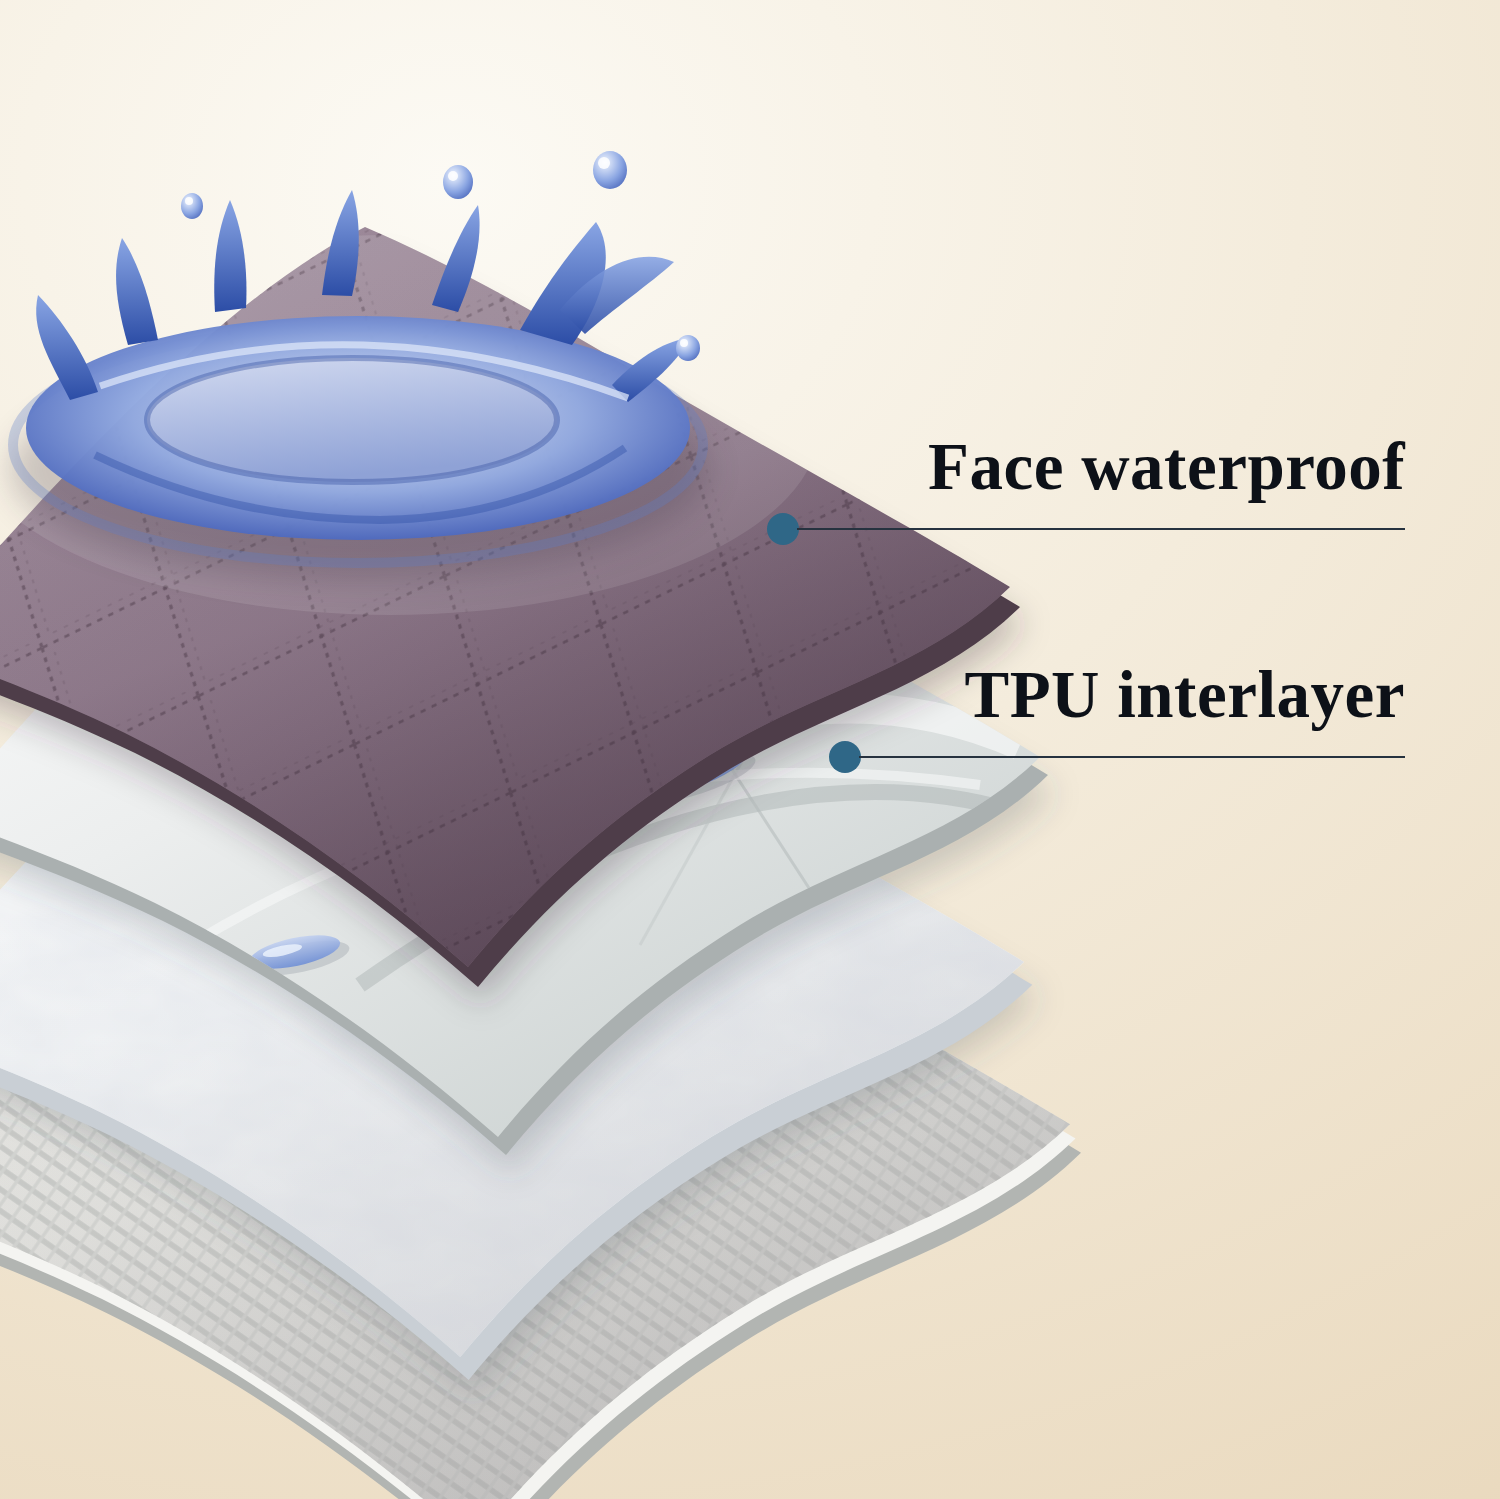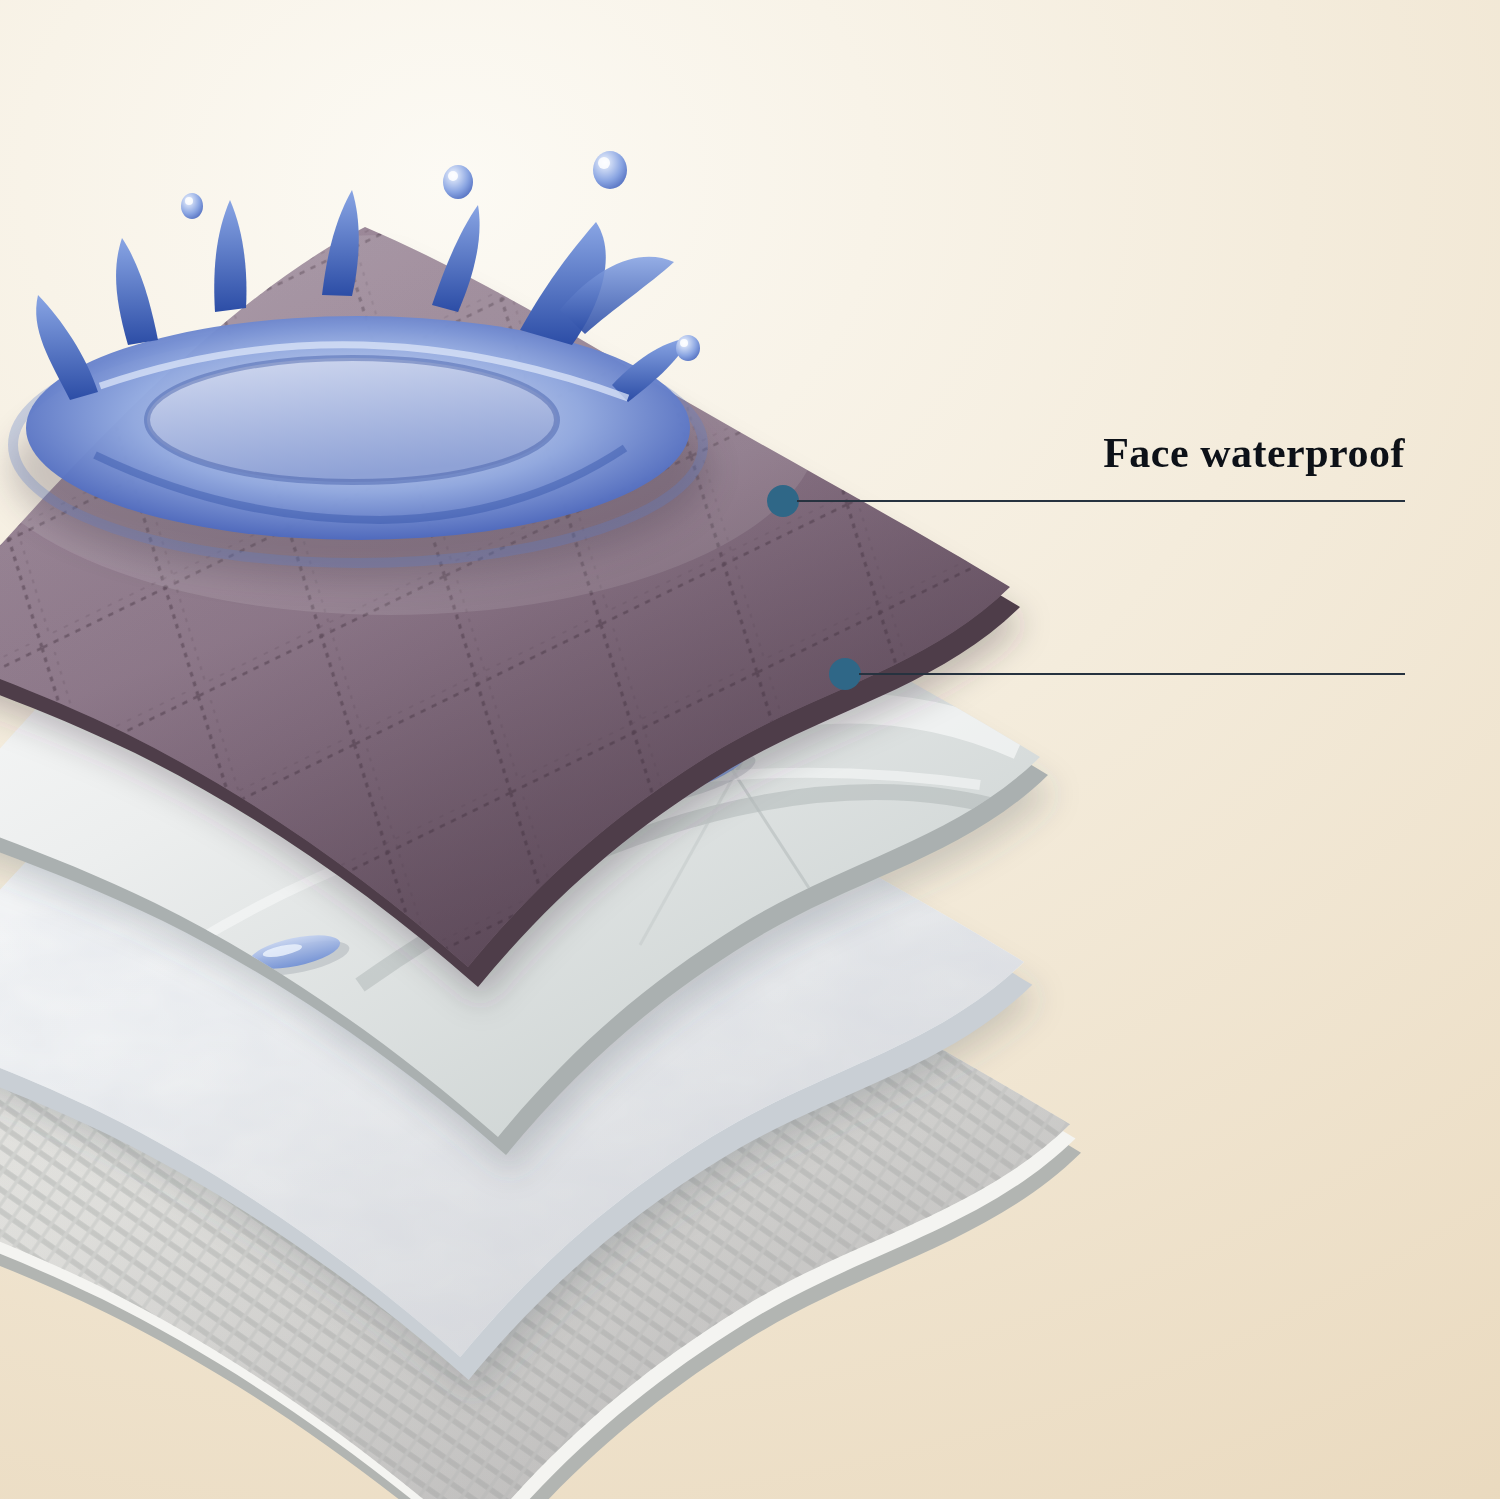--- a/index.html
+++ b/index.html
@@ -4,21 +4,21 @@
 <style>
   html,body{margin:0;padding:0;background:#efe6d4;}
   .stage{
     position:relative;width:1500px;height:1499px;overflow:hidden;
     background:radial-gradient(135% 110% at 30% 12%, #fcfaf4 0%, #f4ecdc 42%, #e9d8bc 100%);
     font-family:"Liberation Serif","DejaVu Serif",serif;
   }
   .scene{position:absolute;inset:0;width:100%;height:100%;}
   .callout{position:absolute;display:flex;flex-direction:column;align-items:flex-end;}
   .callout-label{
-    font-size:42px;font-weight:700;color:#0d1118;letter-spacing:.5px;
+    font-size:67px;font-weight:700;color:#0d1118;letter-spacing:.5px;
     line-height:1.1;margin-bottom:9px;white-space:nowrap;
   }
   .callout-rule{display:flex;align-items:center;width:100%;height:32px;}
   .callout-dot{width:32px;height:32px;border-radius:50%;background:#2f6787;flex:0 0 auto;}
   .callout-line{flex:1;height:2px;background:#26323f;margin-left:-2px;}
   .c1{left:767px;top:430px;width:638px;}
   .c2{left:829px;top:658px;width:576px;}
   .c3{left:822px;top:878px;width:583px;}
   .c4{left:672px;top:1098px;width:733px;}
 </style>
@@ -211,20 +211,21 @@
 
   <div class="callout c1">
     <div class="callout-label">Face waterproof</div>
     <div class="callout-rule">
       <span class="callout-dot"></span>
       <span class="callout-line"></span>
     </div>
   </div>
 
   <div class="callout c2">
+    <div class="callout-label">TPU interlayer</div>
     <div class="callout-rule">
       <span class="callout-dot"></span>
       <span class="callout-line"></span>
     </div>
   </div>
 
 
 
 </div>
 

